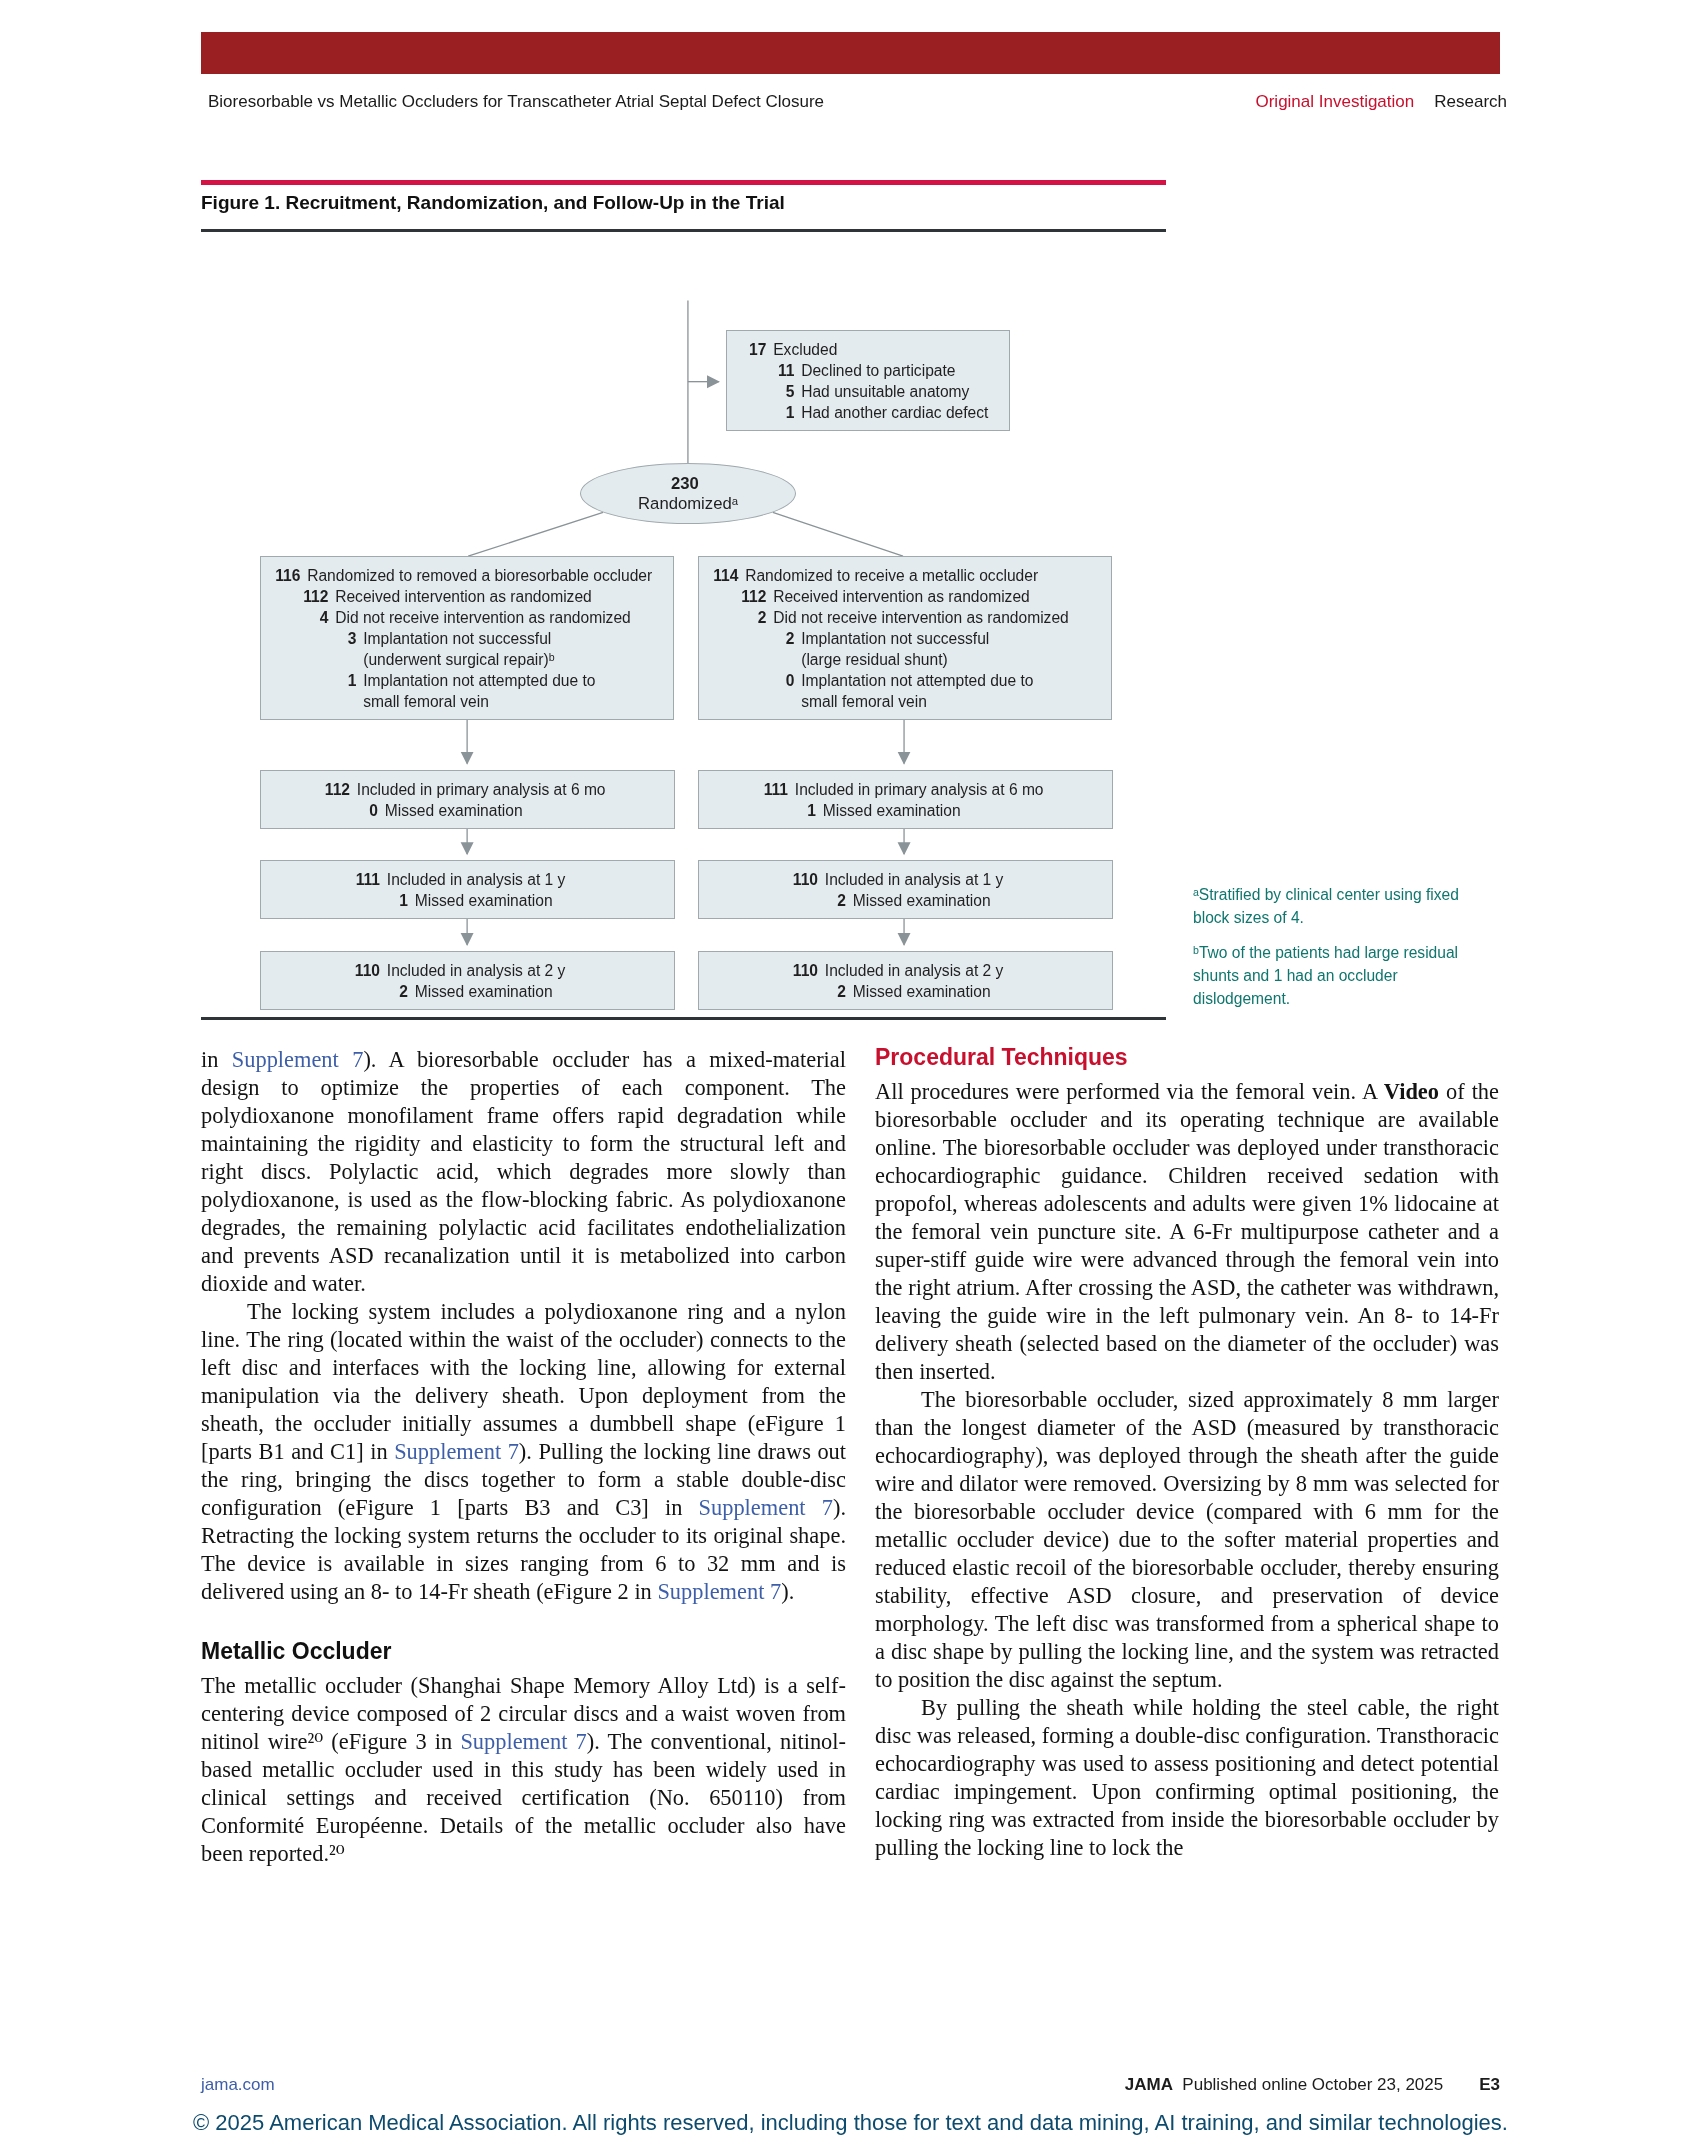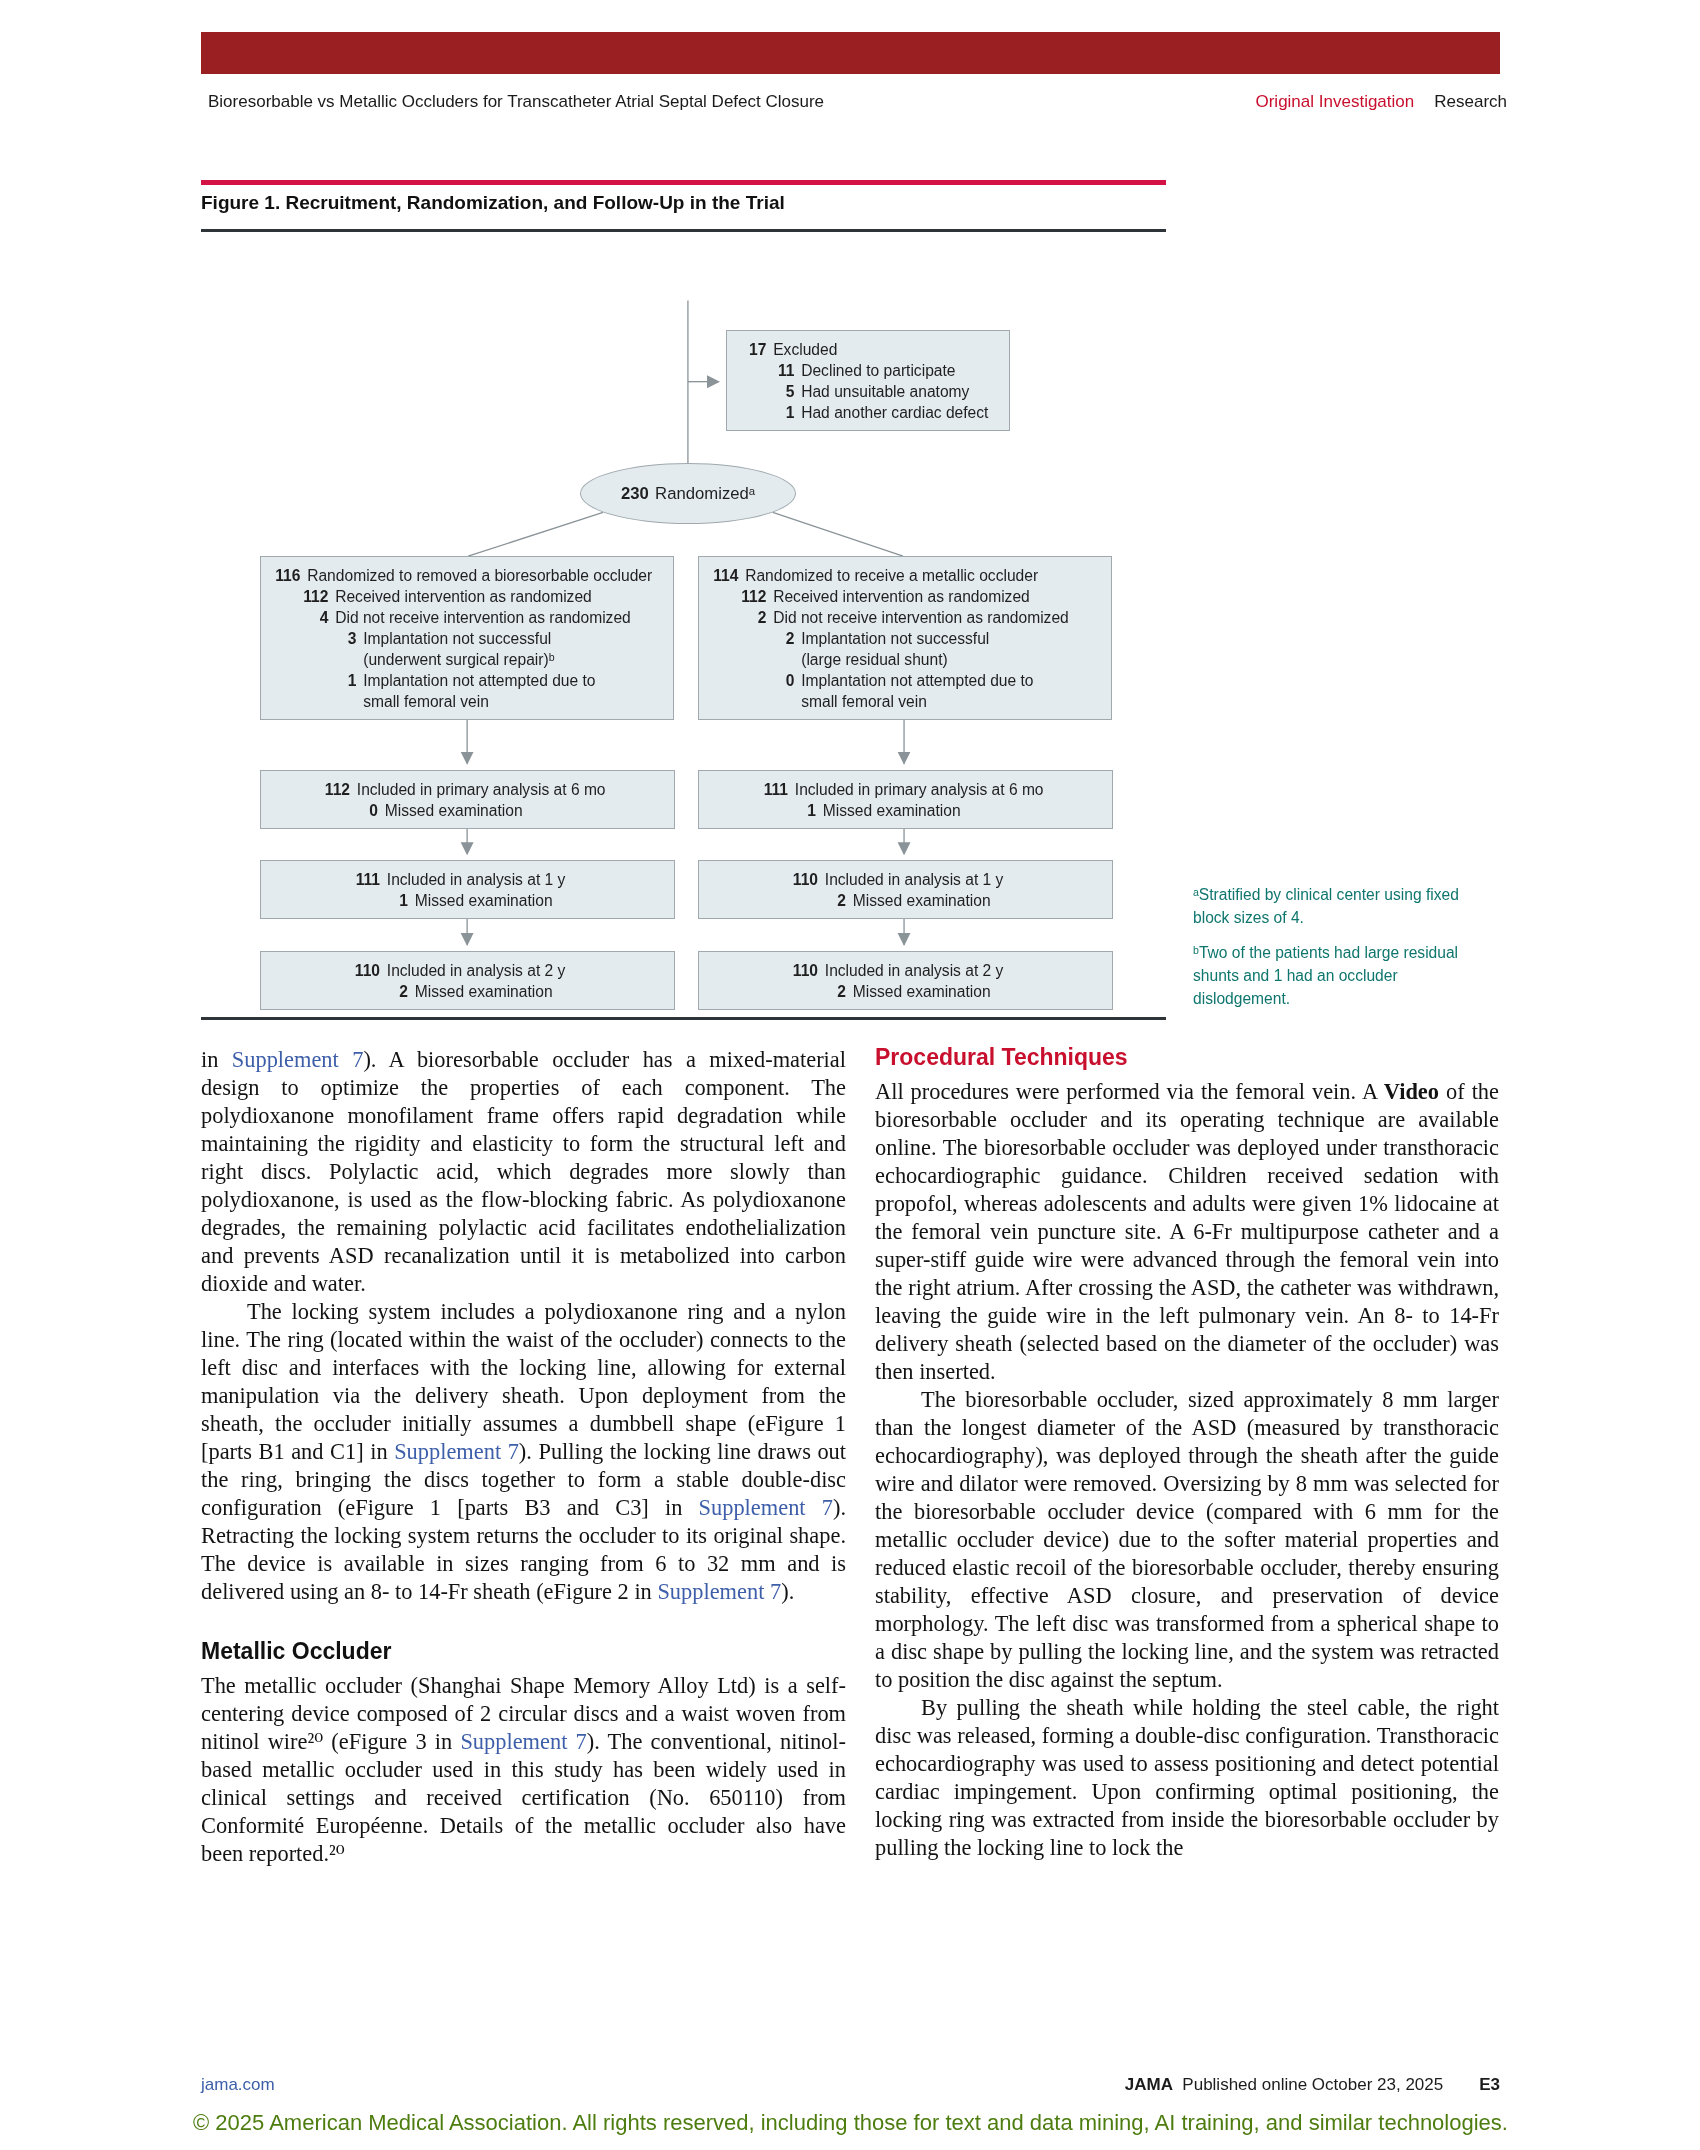--- a/index.html
+++ b/index.html
@@ -32,21 +32,21 @@
   .l1 > .n { width:57px; }
   .l2 > .n { width:85px; }
   .t    { flex:1 1 auto; }
   .t2   { display:block; }
 
   .b-elig { left:294px;  top:14px;  width:386px; }
   .b-excl { left:525px; top:98px; width:284px; }
   .oval   { position:absolute; left:379px; top:231px; width:216px; height:61px;
             background:#E4EBEF; border:1px solid #9FA9AE; border-radius:50%;
             display:flex; align-items:center; justify-content:center;
-            font-size:16.7px; color:#1f1f1f; }
+            font-size:16.7px; color:#1f1f1f;flex-direction:column; }
   .oval .n { width:auto; margin-right:6.3px; }
   .b-gl  { left:59px; top:324px; width:414px; min-height:157px; }
   .b-gr  { left:497px; top:324px; width:414px; min-height:157px; }
   .b-f   { min-height:57px; padding-left:60px; }
   .fleft { left:59px; width:415px; }
   .fright{ left:497px; width:415px; }
   .fl6   { top:538px; }
   .fl1y  { top:628px; }
   .fl2y  { top:719px; }
   .pad2  { padding-left:90px; }
@@ -67,21 +67,21 @@
   .link { color:#3D5EA9; text-decoration:none; cursor:pointer; }
   .bold { font-weight:700; }
 
   
   .footer { left:201px; top:2075px; width:1299px; display:flex;
             justify-content:space-between; align-items:baseline; font-size:17px; }
   .f-right { display:flex; align-items:center; }
   .fj { font-weight:700; margin-right:9.4px; }
   .fp { font-weight:700; margin-left:36px; }
   .copyright { left:0; top:2110px; width:1701px; text-align:center;
-               font-size:22px; color:#4d7c0f; }
+               font-size:22px; color:#0c4a6e; }
 </style>
 </head>
 <body>
 
 <div class="abs banner"></div>
 
 <div class="abs running-head">
   <span>Bioresorbable vs Metallic Occluders for Transcatheter Atrial Septal Defect Closure</span>
   <span class="rh-right">
     <span class="cat">Original Investigation</span>

